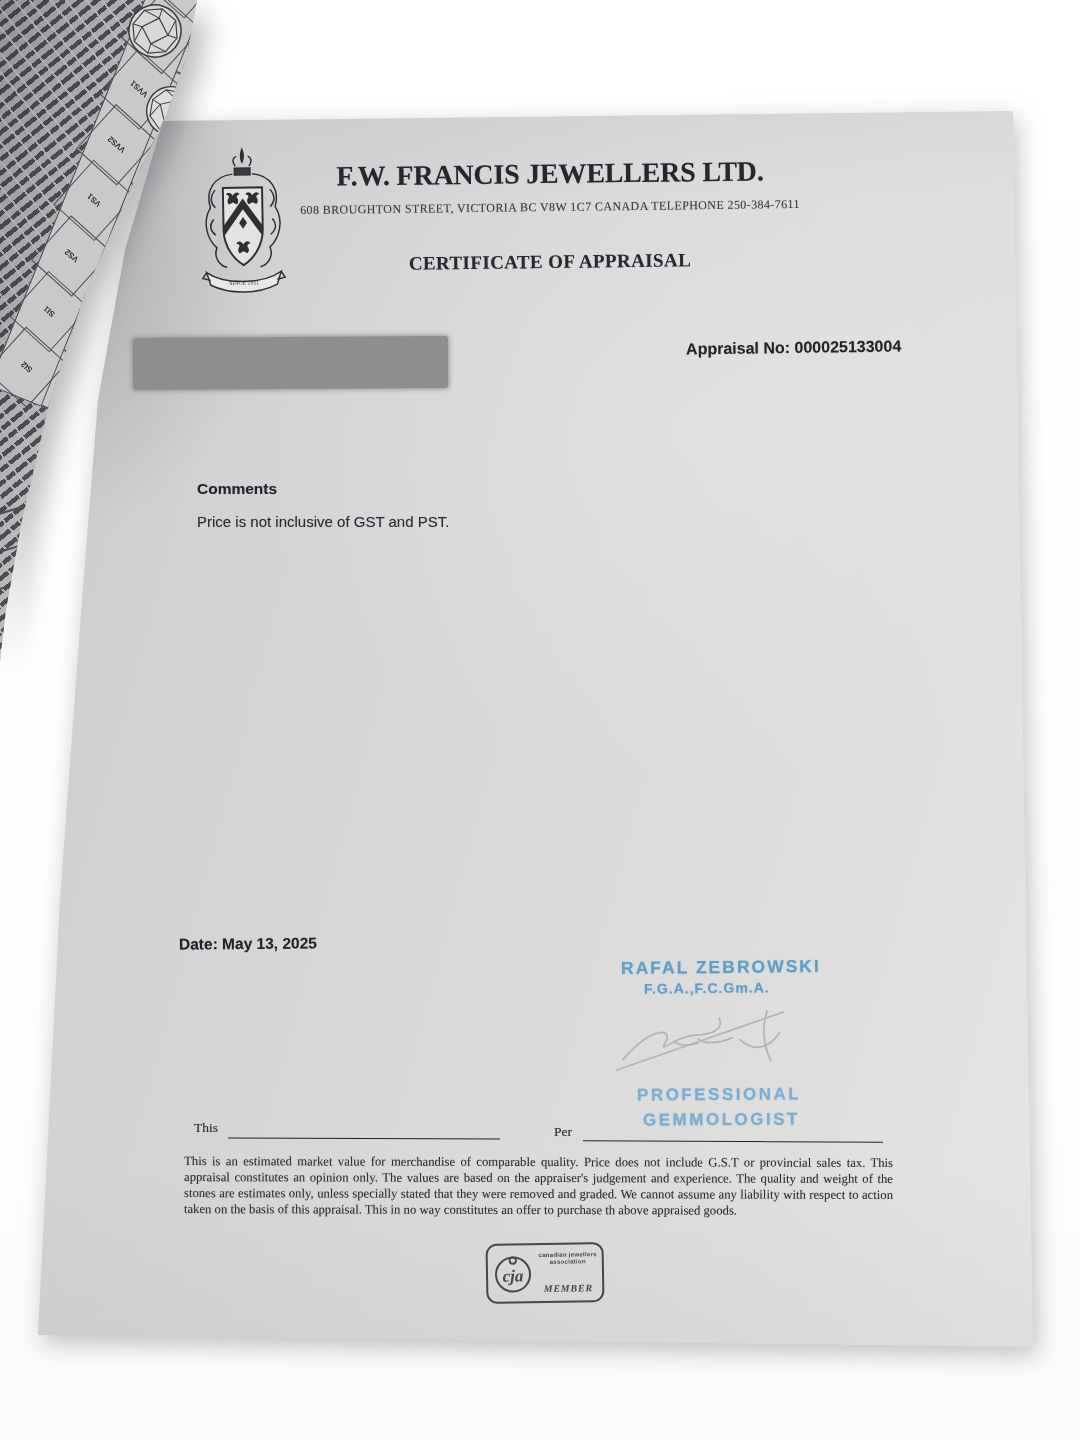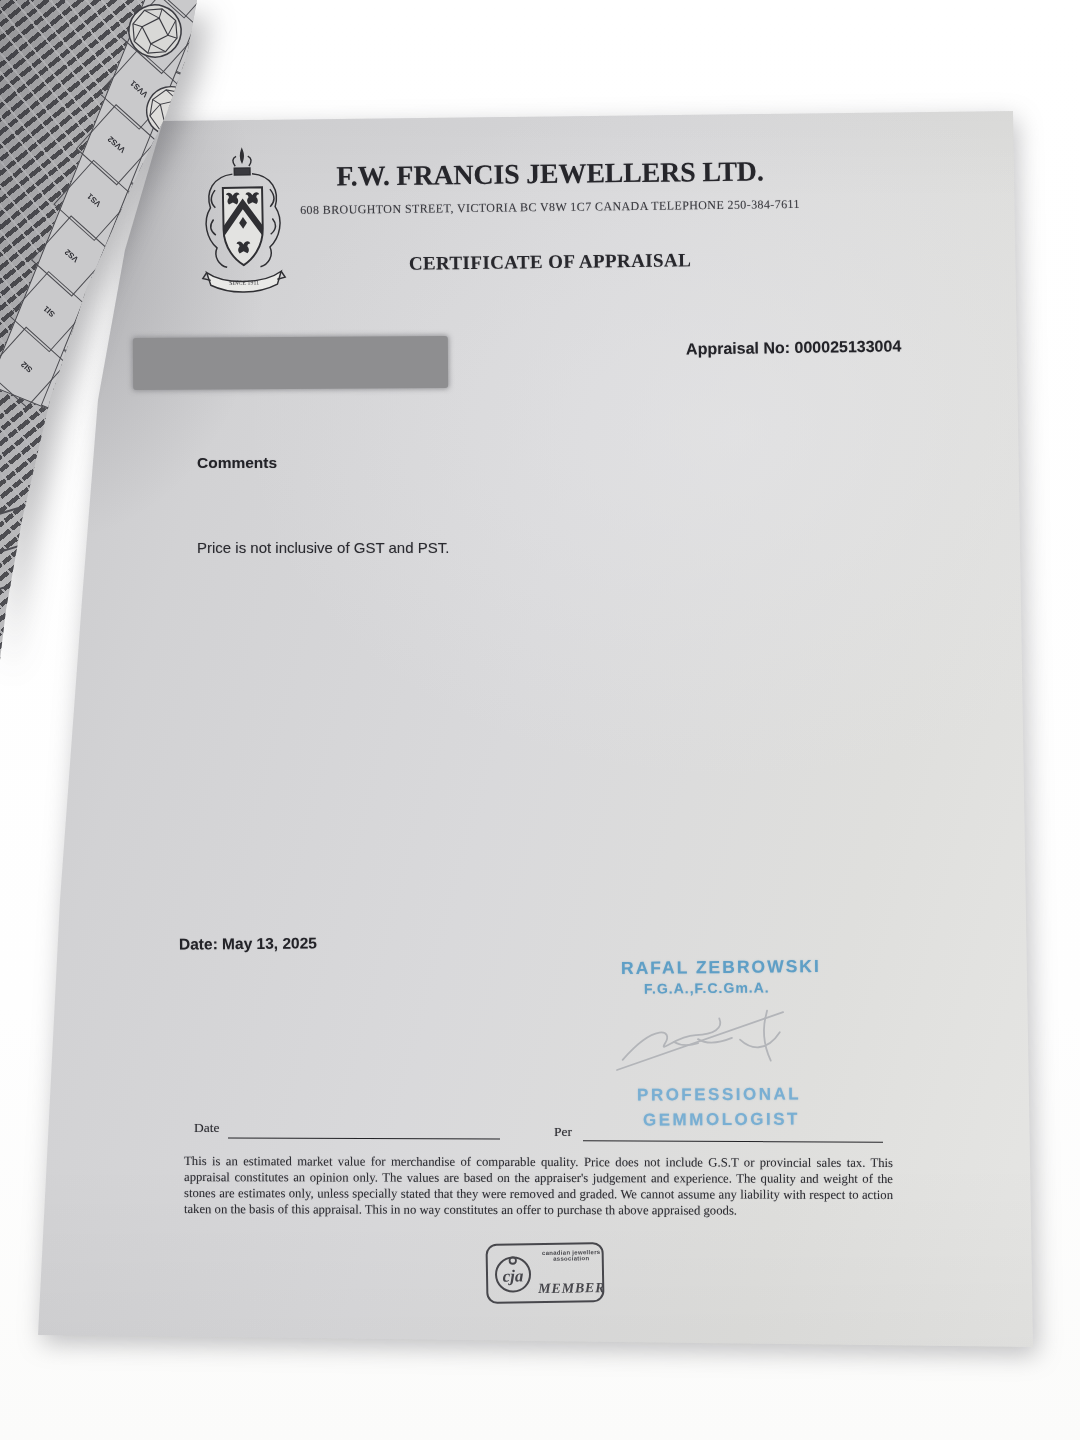--- a/index.html
+++ b/index.html
@@ -36,22 +36,22 @@
     transform:rotate(-.7deg);color:#28282d;}
 
   .crest{position:absolute;left:194px;top:146px;width:98px;height:148px;transform:rotate(-1deg);}
 
   .appraisal-no{left:686px;top:339px;font-size:16px;font-weight:bold;transform:rotate(-.8deg);
     color:#232328;white-space:nowrap;}
 
   .redaction{position:absolute;left:133px;top:337px;width:315px;height:52px;background:#8e8e90;
     border-radius:3px;box-shadow:0 0 5px 1px rgba(138,138,141,.85);transform:rotate(-.4deg);}
 
-  .comments-label{left:197px;top:454px;font-size:15.5px;font-weight:bold;color:#232328;}
-  .comments-text{left:197px;top:539px;font-size:15px;color:#2b2b30;}
+  .comments-label{left:197px;top:480px;font-size:15.5px;font-weight:bold;color:#232328;}
+  .comments-text{left:197px;top:513px;font-size:15px;color:#2b2b30;}
 
   .date-line{left:179px;top:935px;font-size:15.5px;font-weight:bold;color:#232328;transform:rotate(-.5deg);}
 
   
   .stamp{position:absolute;font-weight:bold;color:#5f9fc6;text-shadow:0 0 1.5px rgba(110,160,195,.55);
     white-space:nowrap;}
   .stamp-name{left:621px;top:957px;font-size:17.5px;letter-spacing:2px;transform:rotate(-.6deg);}
   .stamp-creds{left:644px;top:980px;font-size:14px;letter-spacing:1px;transform:rotate(-.6deg);}
   .stamp-prof1{left:637px;top:1085px;font-size:17px;letter-spacing:2.5px;color:#79afd3;transform:rotate(-.4deg);}
   .stamp-prof2{left:643px;top:1110px;font-size:17px;letter-spacing:2.5px;color:#79afd3;transform:rotate(-.4deg);}
@@ -70,21 +70,21 @@
     font-size:12.7px;line-height:15.9px;text-align:justify;color:#2e2e33;transform:rotate(.15deg);}
 
   
   .cja{position:absolute;left:486px;top:1243px;width:118px;height:60px;border:2.2px solid #47474c;
     border-radius:11px;transform:rotate(-1deg);display:flex;align-items:center;padding:2px 4px;
     box-sizing:border-box;gap:4px;color:#47474c;}
   .cja svg{flex:0 0 auto;}
   .cja-right{flex:1;display:flex;flex-direction:column;align-items:center;line-height:1.1;}
   .cja-org{font-size:6px;font-weight:bold;letter-spacing:.3px;text-align:center;}
   .cja-member{font-family:"Liberation Serif",serif;font-style:italic;font-weight:bold;
-    font-size:14px;letter-spacing:.8px;margin-top:18px;}
+    font-size:10px;letter-spacing:.8px;margin-top:18px;}
 
   
   .sheet2-wrap{position:absolute;inset:0;filter:drop-shadow(12px 16px 14px rgba(55,55,62,.33));}
   .sheet2{position:absolute;left:0;top:0;width:240px;height:700px;
     clip-path:polygon(0 0,197px 0,187px 55px,166px 115px,130px 190px,86px 290px,50px 400px,22px 520px,6px 610px,0 660px);
     background:linear-gradient(112deg,#a9a9ab 0%,#bcbcbe 30%,#cbcbcd 58%,#dcdcda 80%,#efefed 93%,#fdfdfb 100%);
     overflow:hidden;}
   .s2text{position:absolute;left:-220px;top:-80px;width:560px;height:820px;opacity:.9;
     transform:rotate(-39deg);transform-origin:center;
     background:
@@ -158,21 +158,21 @@
           <path d="M4 62 L172 10"></path>
           <path d="M10 52 C 44 16, 62 24, 53 37 C 46 48, 64 30, 84 30 C 102 30, 112 24, 108 14"></path>
           <path d="M62 36 q10 6 24 2 M86 34 q12 8 34 0"></path>
           <path d="M128 36 C 138 46, 154 50, 168 30 M156 8 C 150 26, 152 44, 158 58"></path>
         </g>
       </svg>
 
       <div class="stamp stamp-prof1">PROFESSIONAL</div>
       <div class="stamp stamp-prof2">GEMMOLOGIST</div>
 
-      <div class="ptext sig-label sig-date-label">Date</div>
+      <div class="ptext sig-label sig-date-label">This</div>
       <div class="rule rule-date"></div>
       <div class="ptext sig-label sig-per-label">Per</div>
       <div class="rule rule-per"></div>
 
       <div class="ptext disclaimer">This is an estimated market value for merchandise of comparable quality. Price does not include G.S.T or provincial sales tax. This appraisal constitutes an opinion only. The values are based on the appraiser's judgement and experience. The quality and weight of the stones are estimates only, unless specially stated that they were removed and graded. We cannot assume any liability with respect to action taken on the basis of this appraisal. This in no way constitutes an offer to purchase th above appraised goods.</div>
 
       <div class="cja">
         <svg width="42" height="42" viewBox="0 0 42 42">
           <circle cx="21" cy="22" r="17" fill="none" stroke="#47474c" stroke-width="2"></circle>
           <circle cx="21" cy="8" r="3.2" fill="none" stroke="#47474c" stroke-width="1.8"></circle>

